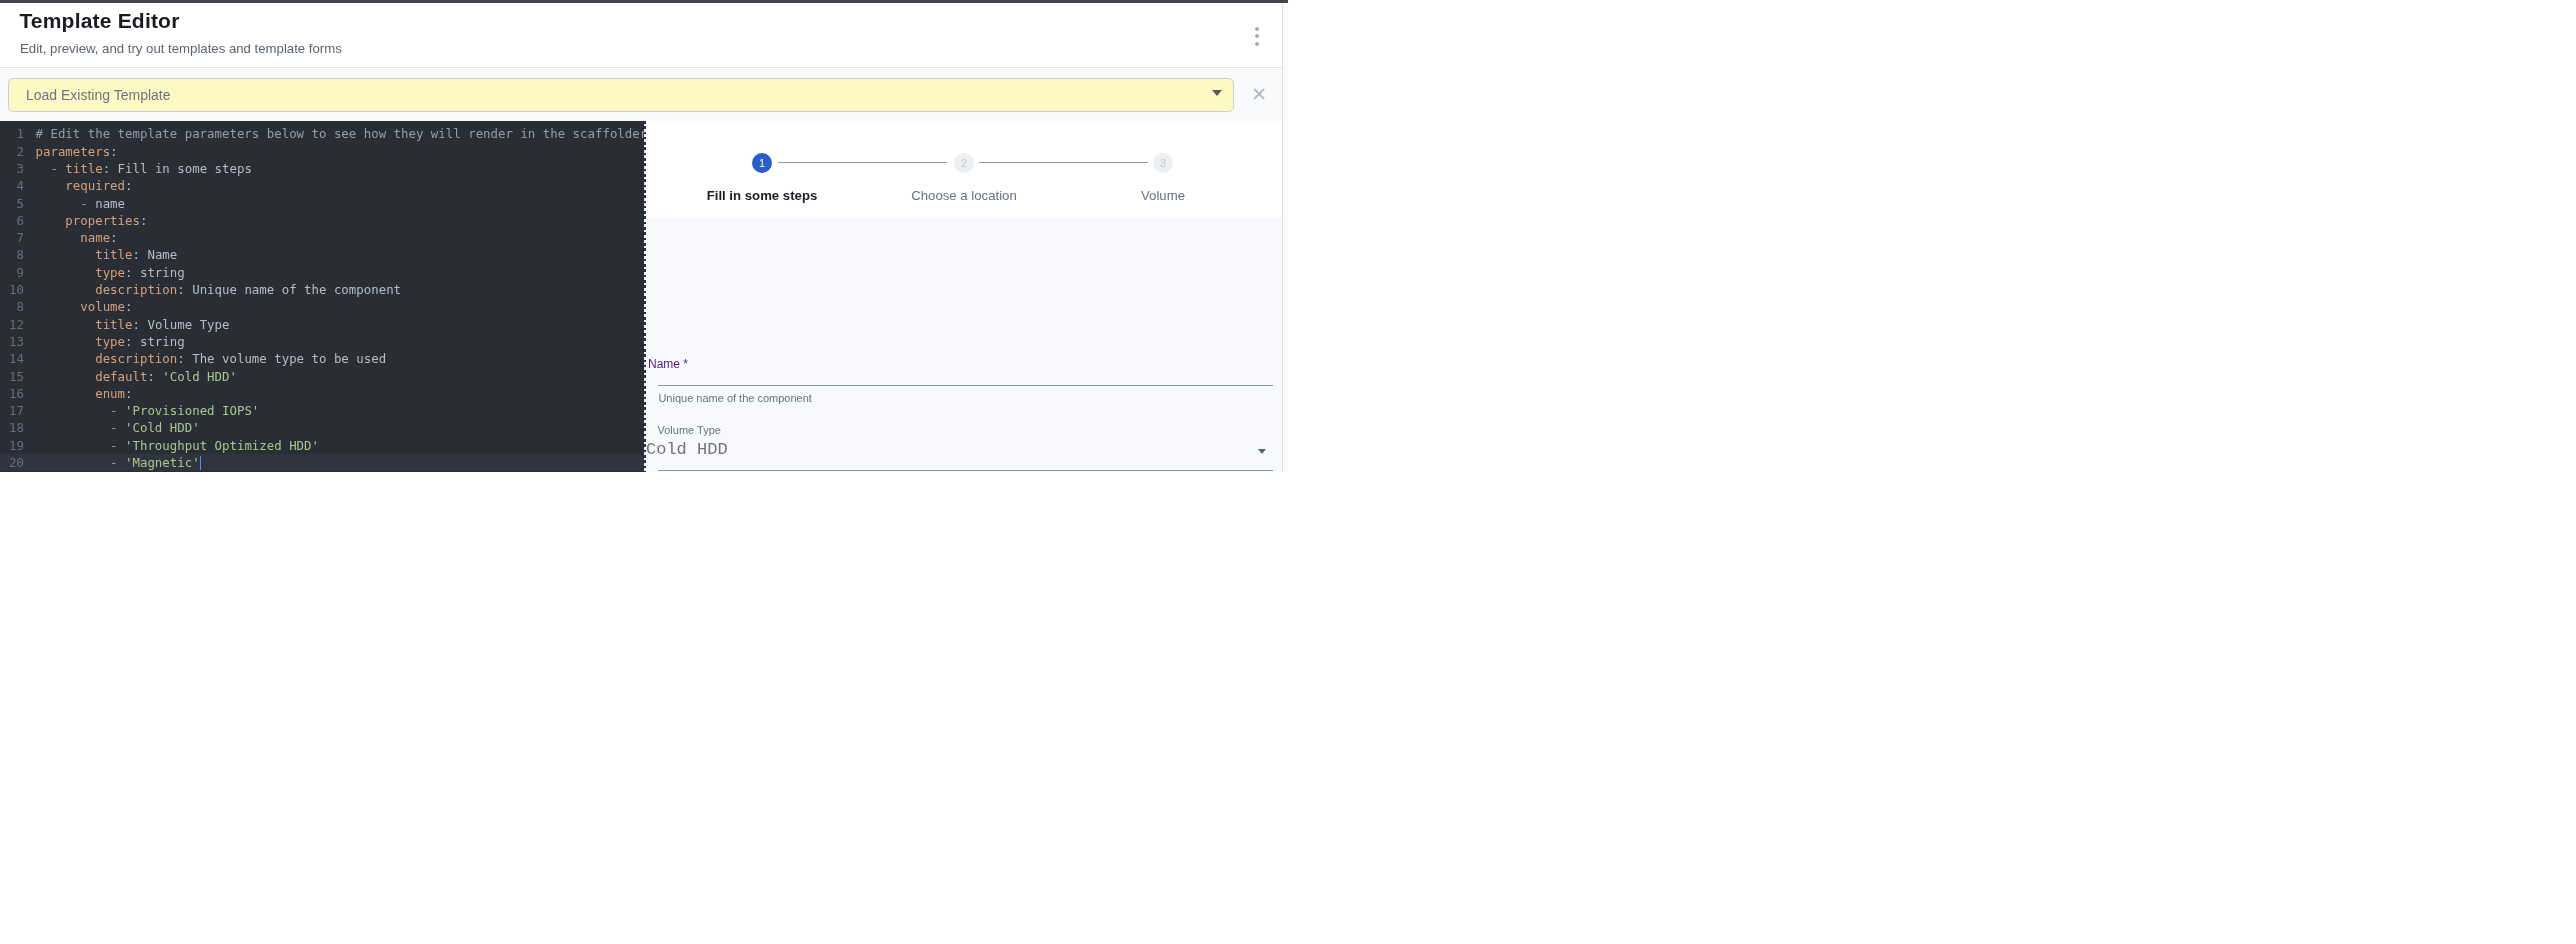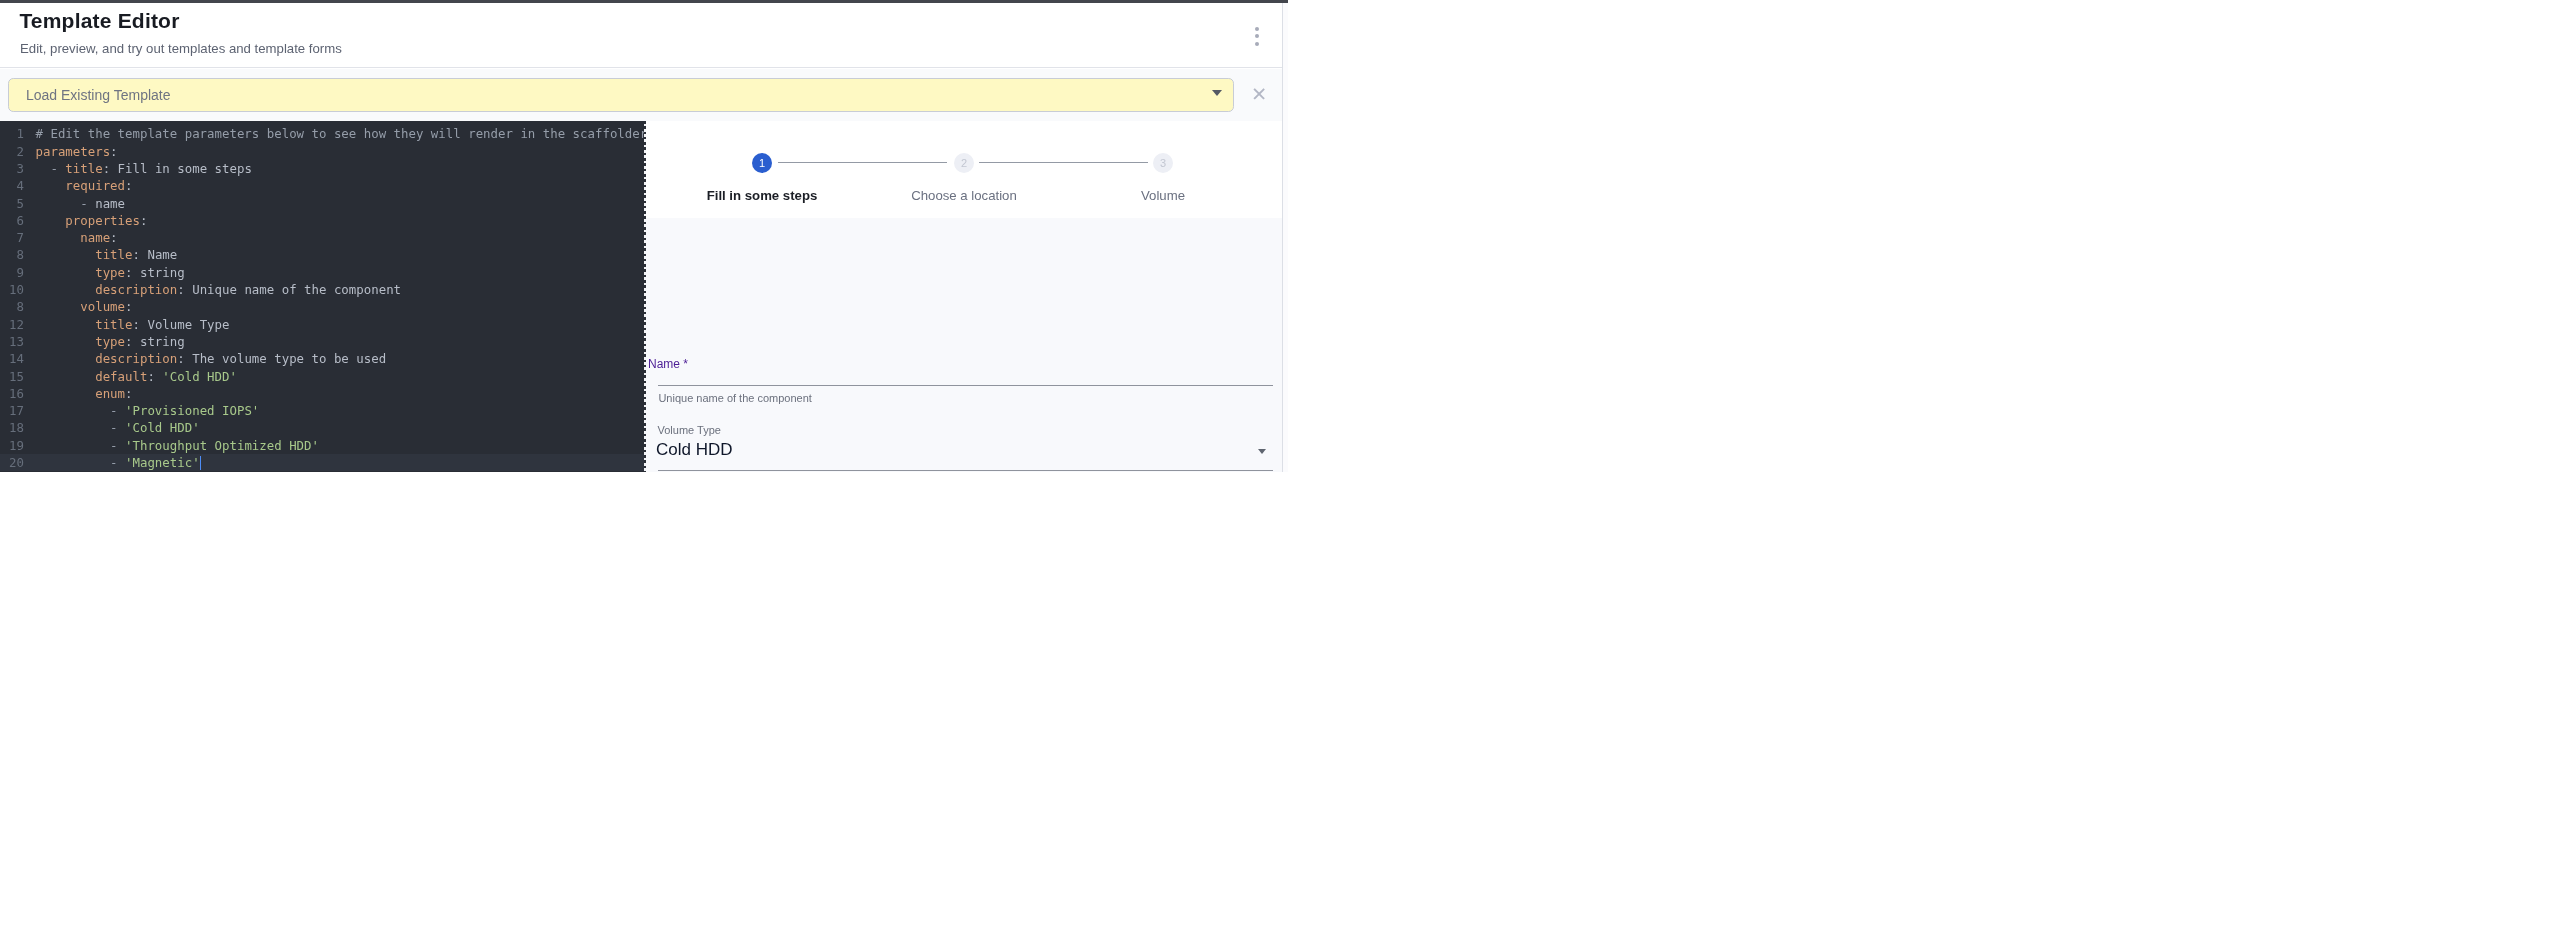--- a/index.html
+++ b/index.html
@@ -59,21 +59,21 @@
   .step-label.active { color:#1b1e25; font-weight:600; }
   .step-label.inactive { color:#6a7080; font-weight:400; }
   .connector { position:absolute; top:41px; height:1.3px; background:#949aa5; }
 
   .form-area { position:absolute; left:0; top:97px; width:636px; height:254px; }
   .field-label-lg { position:absolute; left:2px; top:139px; font-size:12px; color:#4c1d95; }
   .name-underline { position:absolute; left:11.5px; top:167px; width:615px; height:1.3px; background:#8f939d; }
   .helper-1 { position:absolute; left:12.4px; top:174px; font-size:11px; color:#6b707d; }
 
   .field-label-sm { position:absolute; left:11.5px; top:206px; font-size:11px; color:#6b707d; }
-  .select-value { position:absolute; left:10px; top:222px; font-size:17px; color:#0f172a; }
+  .select-value { position:absolute; left:0; top:222px; font-size:17px; color:#737373;font-family:Liberation Mono, monospace; }
   .vol-caret { position:absolute; left:612px; top:231px; width:0; height:0;
                border-left:4.9px solid transparent; border-right:4.9px solid transparent; border-top:5.7px solid #5f6570; }
   .vol-underline { position:absolute; left:11.5px; top:252px; width:615px; height:1.3px; background:#8f939d; }
   .helper-2 { position:absolute; left:12.4px; top:258px; font-size:11px; color:#6b707d; }
 
   .back-btn { position:absolute; left:505px; top:295px; width:53px; height:31px; border:none; background:none;
               font-size:13.2px; color:#b9bcc3; cursor:default; font-family:inherit; }
   .next-btn { position:absolute; left:569px; top:295px; width:55px; height:31px; border:none; border-radius:3.5px;
               background:#3079d6; color:#ffffff; font-size:13.2px; font-weight:500; cursor:pointer;
               font-family:inherit; box-shadow:0 0.9px 2.6px rgba(0,0,0,.2); }

